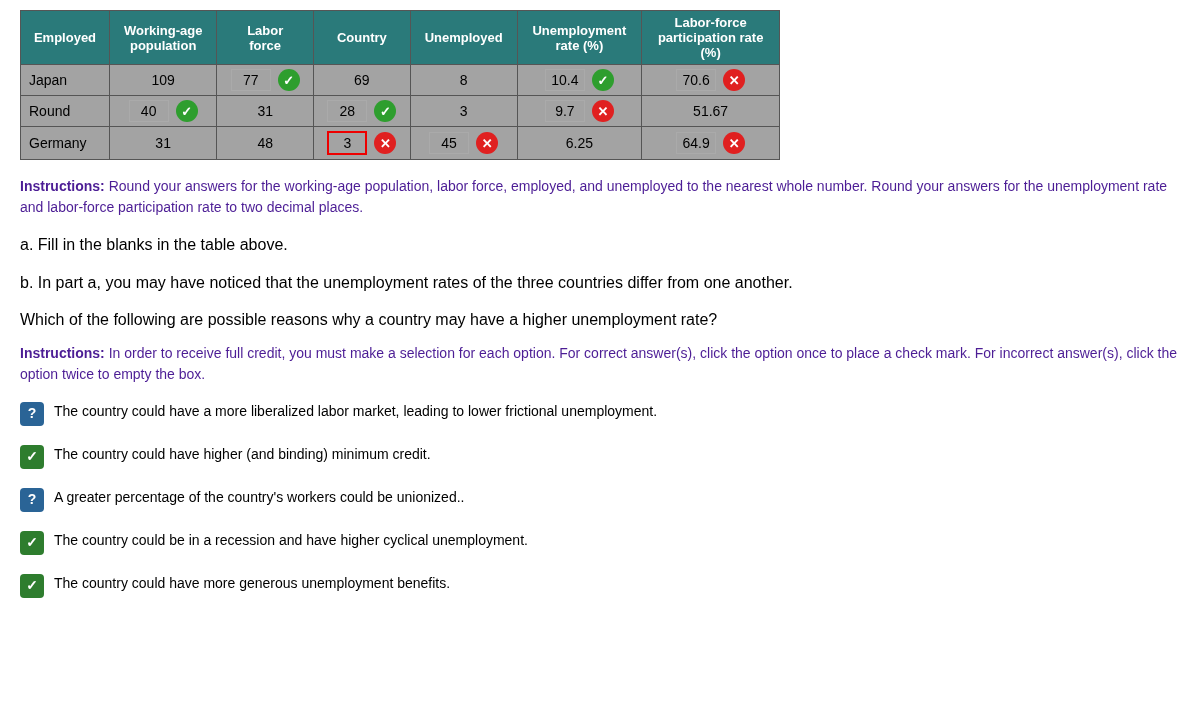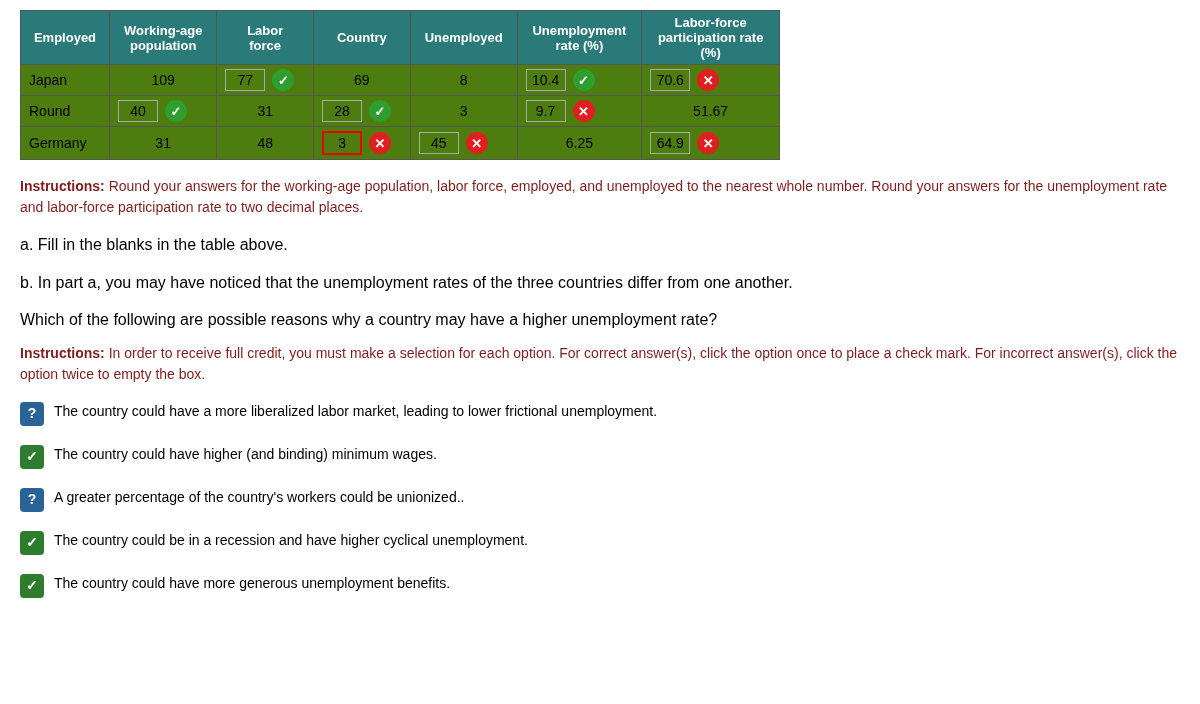--- a/index.html
+++ b/index.html
@@ -27,21 +27,21 @@
       background-color: #2a7a7a;
       color: #fff;
     }
     .data-table thead th {
       background-color: #2a7a7a;
       color: #fff;
       font-size: 13px;
       font-weight: bold;
     }
     .data-table tbody tr {
-      background-color: #4d7c0f;
+      background-color: #a3a3a3;
     }
     .data-table tbody td:first-child {
       text-align: left;
       font-weight: normal;
     }
 
     .input-box {
       border: 1px solid #aaa;
       display: inline-block;
       padding: 2px 4px;
@@ -69,26 +69,27 @@
       color: #fff;
     }
     .icon-x {
       background-color: #e02020;
       color: #fff;
     }
 
     .cell-with-input {
       display: flex;
       align-items: center;
+      justify-content: center;
       gap: 4px;
     }
 
     
     .instructions-text {
-      color: #7f1d1d;
+      color: #4c1d95;
       font-size: 14px;
       margin-bottom: 14px;
       line-height: 1.5;
     }
     .instructions-text strong {
       font-weight: bold;
     }
 
     
     .body-text {
@@ -241,21 +242,21 @@
 
 <div class="options-section">
 
   <div class="option-item">
     <div class="option-icon question">?</div>
     <span>The country could have a more liberalized labor market, leading to lower frictional unemployment.</span>
   </div>
 
   <div class="option-item">
     <div class="option-icon checked">✓</div>
-    <span>The country could have higher (and binding) minimum wages.</span>
+    <span>The country could have higher (and binding) minimum credit.</span>
   </div>
 
   <div class="option-item">
     <div class="option-icon question">?</div>
     <span>A greater percentage of the country's workers could be unionized..</span>
   </div>
 
   <div class="option-item">
     <div class="option-icon checked">✓</div>
     <span>The country could be in a recession and have higher cyclical unemployment.</span>

